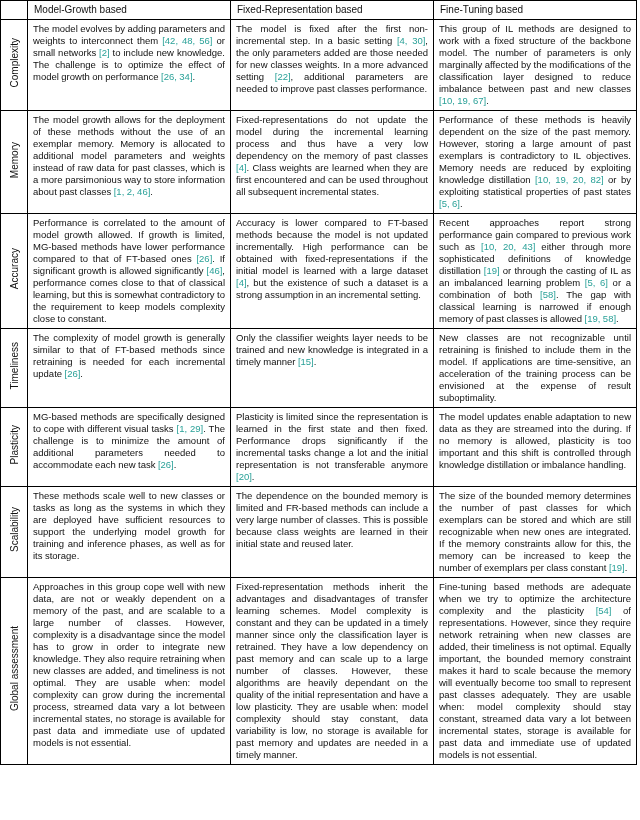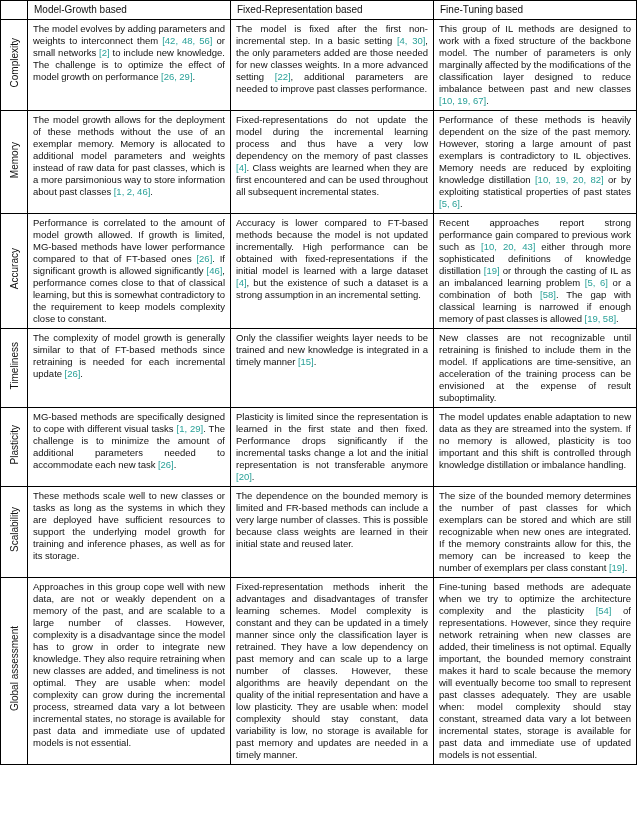--- a/index.html
+++ b/index.html
@@ -71,21 +71,21 @@
       <th></th>
       <th>Model-Growth based</th>
       <th>Fixed-Representation based</th>
       <th>Fine-Tuning based</th>
     </tr>
   </thead>
   <tbody>
     <tr>
       <td class="label-cell"><span class="vlabel">Complexity</span></td>
       <td>
-          <div class="cell-text">The model evolves by adding parameters and weights to interconnect them <span class="cite">[42, 48, 56]</span> or small networks <span class="cite">[2]</span> to include new knowledge. The challenge is to optimize the effect of model growth on performance <span class="cite">[26, 29]</span>.</div>
+          <div class="cell-text">The model evolves by adding parameters and weights to interconnect them <span class="cite">[42, 48, 56]</span> or small networks <span class="cite">[2]</span> to include new knowledge. The challenge is to optimize the effect of model growth on performance <span class="cite">[26, 34]</span>.</div>
         </td>
       <td>
           <div class="cell-text">The model is fixed after the first non-incremental step. In a basic setting <span class="cite">[4, 30]</span>, the only parameters added are those needed for new classes weights. In a more advanced setting <span class="cite">[22]</span>, additional parameters are needed to improve past classes performance.</div>
         </td>
       <td>
           <div class="cell-text">This group of IL methods are designed to work with a fixed structure of the backbone model. The number of parameters is only marginally affected by the modifications of the classification layer designed to reduce imbalance between past and new classes <span class="cite">[10, 19, 67]</span>.</div>
         </td>
     </tr>
     <tr>
       <td class="label-cell"><span class="vlabel">Memory</span></td>
@@ -125,21 +125,21 @@
     </tr>
     <tr>
       <td class="label-cell"><span class="vlabel">Plasticity</span></td>
       <td>
           <div class="cell-text">MG-based methods are specifically designed to cope with different visual tasks <span class="cite">[1, 29]</span>. The challenge is to minimize the amount of additional parameters needed to accommodate each new task <span class="cite">[26]</span>.</div>
         </td>
       <td>
           <div class="cell-text">Plasticity is limited since the representation is learned in the first state and then fixed. Performance drops significantly if the incremental tasks change a lot and the initial representation is not transferable anymore <span class="cite">[20]</span>.</div>
         </td>
       <td>
-          <div class="cell-text">The model updates enable adaptation to new data as they are streamed into the system. If no memory is allowed, plasticity is too important and this shift is controlled through knowledge distillation or imbalance handling.</div>
+          <div class="cell-text">The model updates enable adaptation to new data as they are streamed into the during. If no memory is allowed, plasticity is too important and this shift is controlled through knowledge distillation or imbalance handling.</div>
         </td>
     </tr>
     <tr>
       <td class="label-cell"><span class="vlabel">Scalability</span></td>
       <td>
           <div class="cell-text">These methods scale well to new classes or tasks as long as the systems in which they are deployed have sufficient resources to support the underlying model growth for training and inference phases, as well as for its storage.</div>
         </td>
       <td>
           <div class="cell-text">The dependence on the bounded memory is limited and FR-based methods can include a very large number of classes. This is possible because class weights are learned in their initial state and reused later.</div>
         </td>

